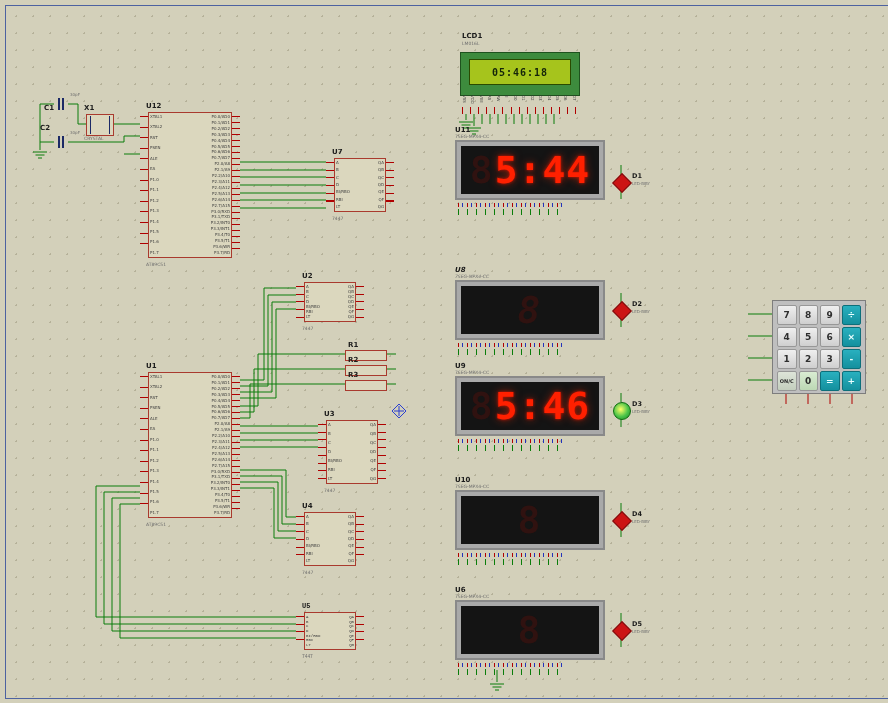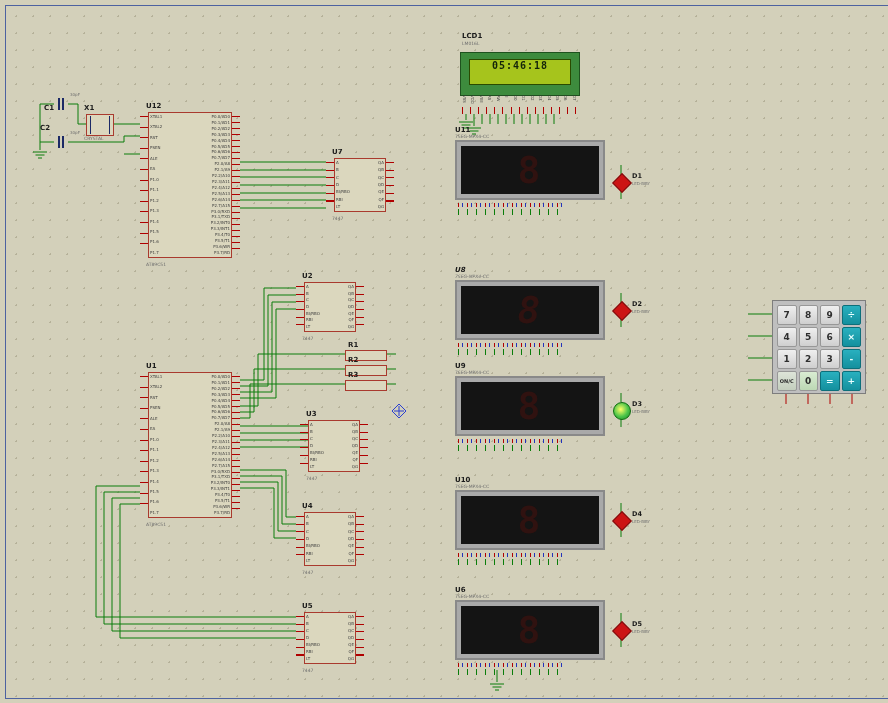--- a/index.html
+++ b/index.html
@@ -30,21 +30,21 @@
   .pinsL{left:10px;align-items:flex-start;}
   .pinsR{right:10px;align-items:flex-end;}
   .pin-label{font-size:4px;line-height:4px;color:#3c3c3c;white-space:nowrap;}
   .chip .ref{top:-10px;left:6px;}
   .chip .part{bottom:-9px;left:6px;}
 
   
   .lcd-body{position:absolute;left:460px;top:52px;width:118px;height:42px;
     background:#3d8b3d;border:1px solid #1e521e;}
   .lcd-screen{position:absolute;left:8px;top:6px;width:100px;height:24px;
-    background:#a6c41c;border:1px solid #2a4a00;display:flex;justify-content:center;}
+    background:#a6c41c;border:1px solid #2a4a00;display:flex;align-items:center;justify-content:center;}
   .lcd-text{font-family:"DejaVu Sans Mono",monospace;font-size:10px;font-weight:bold;
     color:#14240a;letter-spacing:1px;}
   .lcd-pins{position:absolute;left:462px;top:95px;width:114px;display:flex;justify-content:space-between;}
   .lcd-pin{writing-mode:vertical-rl;font-size:4px;line-height:4px;color:#3c3c3c;}
   .lcd-ticks{position:absolute;left:462px;top:107px;width:114px;height:7px;
     background:repeating-linear-gradient(to right,#b00000 0 1px,transparent 1px 8.1px);}
 
   
   .disp{position:absolute;left:455px;width:150px;height:60px;}
   .disp .frame{position:absolute;inset:0;background:#a9a9a9;border:2px solid #898989;}
@@ -266,21 +266,21 @@
         <span class="pin-label">QB</span>
         <span class="pin-label">QC</span>
         <span class="pin-label">QD</span>
         <span class="pin-label">QE</span>
         <span class="pin-label">QF</span>
         <span class="pin-label">QG</span>
       </div>
     <span class="part">7447</span>
   </div>
 
-  <div class="chip dec" style="left:296px;top:282px;width:68px;height:50px;">
+  <div class="chip dec" style="left:296px;top:282px;width:68px;height:40px;">
     <span class="ref">U2</span>
     <div class="stubL"></div>
     <div class="stubR"></div>
     <div class="body"></div>
     <div class="pins pinsL">
         <span class="pin-label">A</span>
         <span class="pin-label">B</span>
         <span class="pin-label">C</span>
         <span class="pin-label">D</span>
         <span class="pin-label">BI/RBO</span>
@@ -292,21 +292,21 @@
         <span class="pin-label">QB</span>
         <span class="pin-label">QC</span>
         <span class="pin-label">QD</span>
         <span class="pin-label">QE</span>
         <span class="pin-label">QF</span>
         <span class="pin-label">QG</span>
       </div>
     <span class="part">7447</span>
   </div>
 
-  <div class="chip dec" style="left:300px;top:420px;width:68px;height:52px;">
+  <div class="chip dec" style="left:318px;top:420px;width:68px;height:64px;">
     <span class="ref">U3</span>
     <div class="stubL"></div>
     <div class="stubR"></div>
     <div class="body"></div>
     <div class="pins pinsL">
         <span class="pin-label">A</span>
         <span class="pin-label">B</span>
         <span class="pin-label">C</span>
         <span class="pin-label">D</span>
         <span class="pin-label">BI/RBO</span>
@@ -344,21 +344,21 @@
         <span class="pin-label">QB</span>
         <span class="pin-label">QC</span>
         <span class="pin-label">QD</span>
         <span class="pin-label">QE</span>
         <span class="pin-label">QF</span>
         <span class="pin-label">QG</span>
       </div>
     <span class="part">7447</span>
   </div>
 
-  <div class="chip dec" style="left:296px;top:612px;width:68px;height:52px;">
+  <div class="chip dec" style="left:296px;top:612px;width:68px;height:38px;font-family:Liberation Mono, monospace;">
     <span class="ref">U5</span>
     <div class="stubL"></div>
     <div class="stubR"></div>
     <div class="body"></div>
     <div class="pins pinsL">
         <span class="pin-label">A</span>
         <span class="pin-label">B</span>
         <span class="pin-label">C</span>
         <span class="pin-label">D</span>
         <span class="pin-label">BI/RBO</span>
@@ -404,20 +404,21 @@
   <div class="res" style="left:345px;top:365px;"></div>
   <span class="ref" style="left:348px;top:371px;">R3</span>
   <div class="res" style="left:345px;top:380px;"></div>
 
   <div class="disp" style="top:140px;">
     <span class="ref">U11</span>
     <span class="part">7SEG-MPX4-CC</span>
     <div class="frame">
       <div class="screen">
         <span class="seg-ghost">8</span>
+        <span class="seg-digits">5:44</span>
       </div>
     </div>
     <div class="annot" style="top:63px;"></div>
     <div class="gstubs" style="top:69px;"></div>
   </div>
 
   <div class="disp" style="top:280px;font-style:italic;">
     <span class="ref">U8</span>
     <span class="part">7SEG-MPX4-CC</span>
     <div class="frame">
@@ -428,20 +429,21 @@
     <div class="annot" style="top:63px;"></div>
     <div class="gstubs" style="top:69px;"></div>
   </div>
 
   <div class="disp" style="top:376px;">
     <span class="ref">U9</span>
     <span class="part">7SEG-MPX4-CC</span>
     <div class="frame">
       <div class="screen">
         <span class="seg-ghost">8</span>
+        <span class="seg-digits">5:46</span>
       </div>
     </div>
     <div class="annot" style="top:63px;"></div>
     <div class="gstubs" style="top:69px;"></div>
   </div>
 
   <div class="disp" style="top:490px;">
     <span class="ref">U10</span>
     <span class="part">7SEG-MPX4-CC</span>
     <div class="frame">

